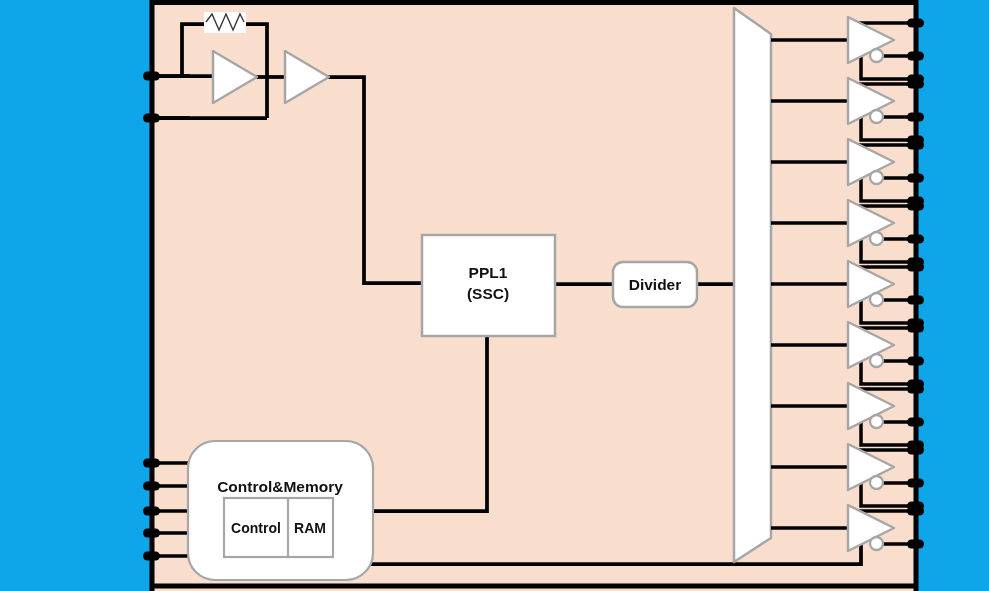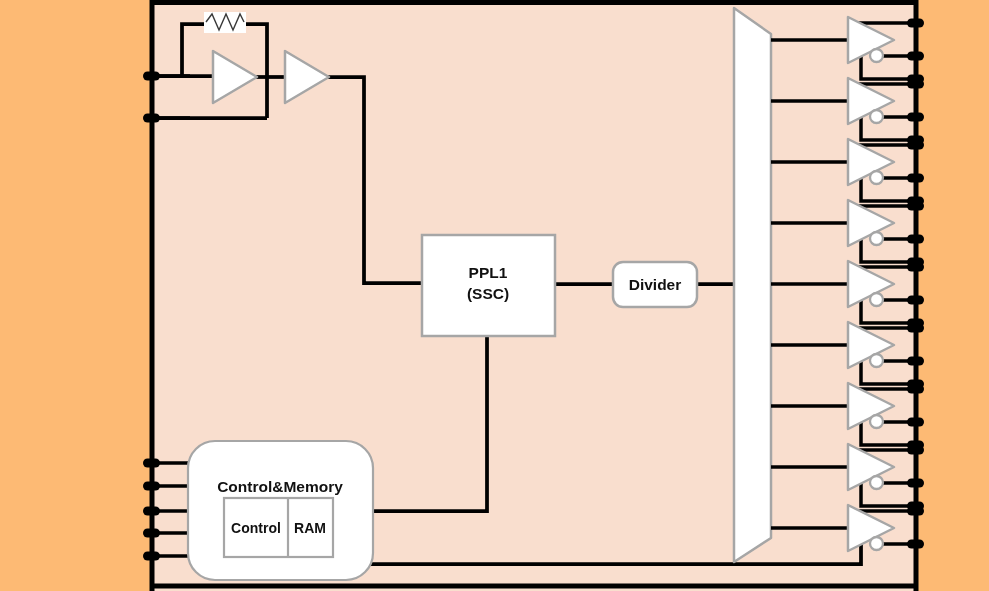--- a/index.html
+++ b/index.html
@@ -1,16 +1,16 @@
 <!DOCTYPE html>
 <html><head>
 <meta charset="utf-8">
 <style>
   html,body{margin:0;padding:0;background:#000;}
-  .stage{position:relative;width:989px;height:591px;background:#fdba74;overflow:hidden;
+  .stage{position:relative;width:989px;height:591px;background:#0ea5e9;overflow:hidden;
          font-family:"Liberation Sans",sans-serif;}
   .stage svg{position:absolute;left:0;top:0;}
   text{font-family:"Liberation Sans",sans-serif;font-weight:bold;fill:#111;}
   .blk-title{font-size:15.5px;}
   .blk-sub{font-size:14px;}
 </style>
 </head>
 <body>
 
 <div class="stage">

